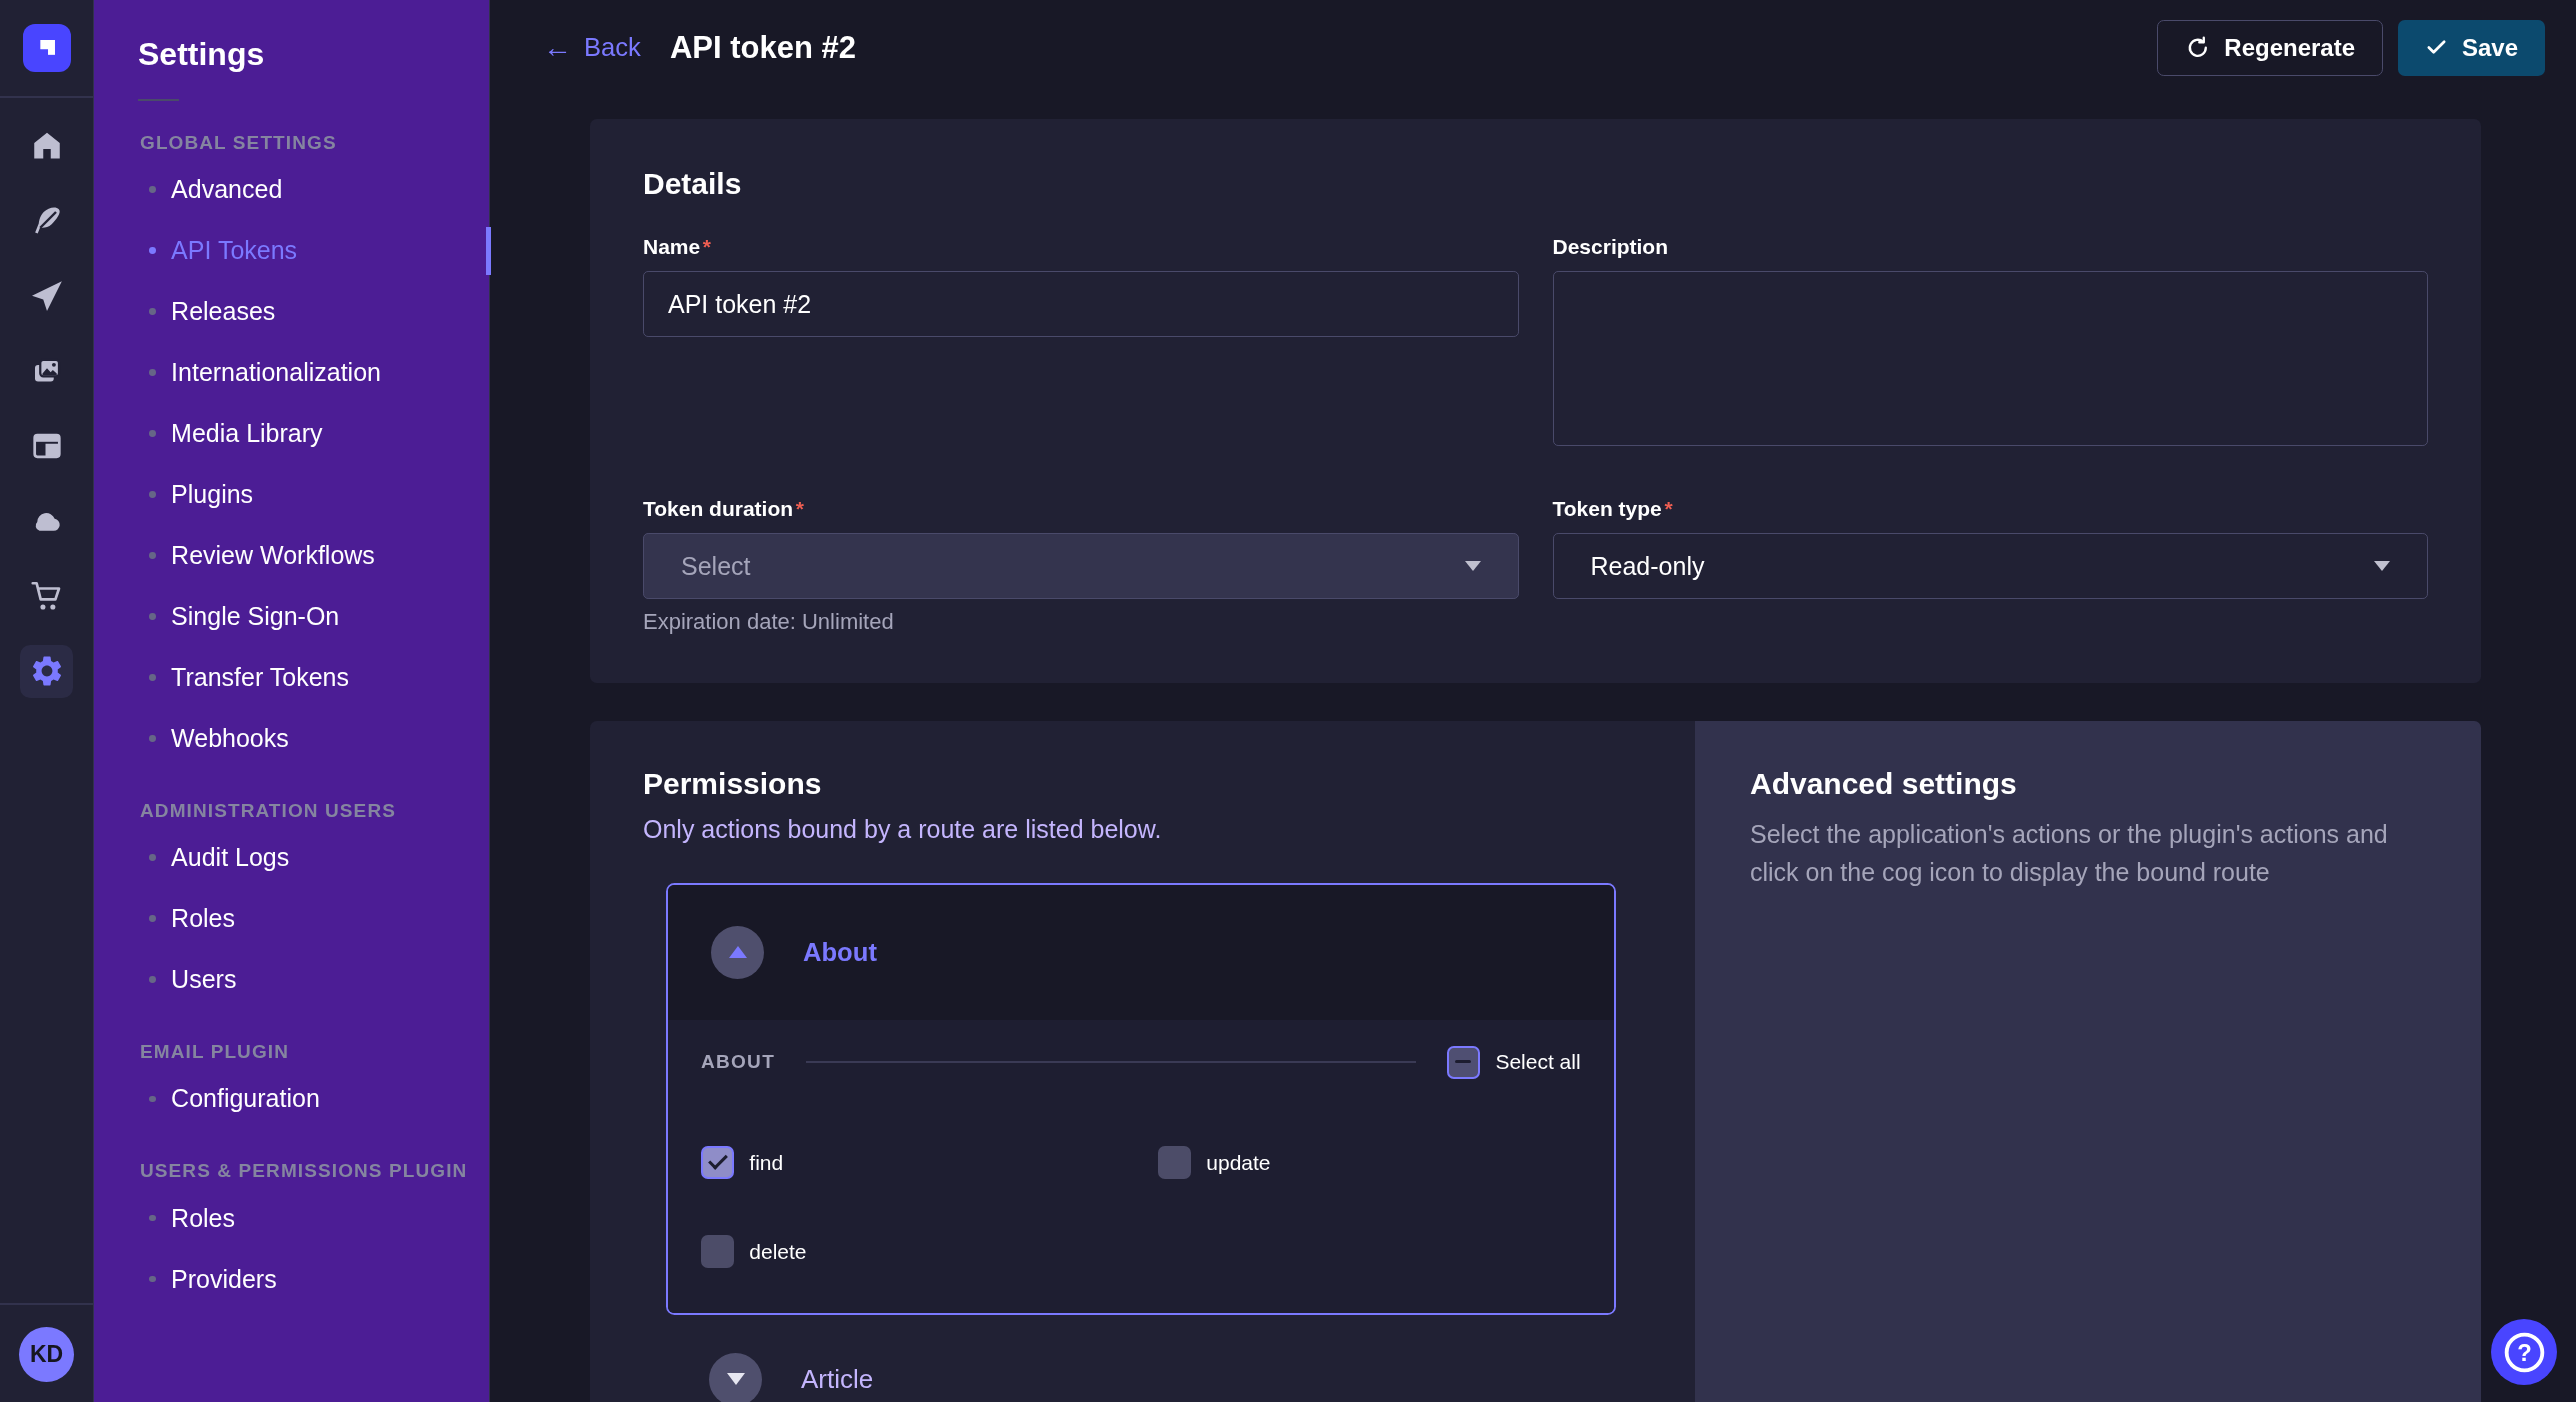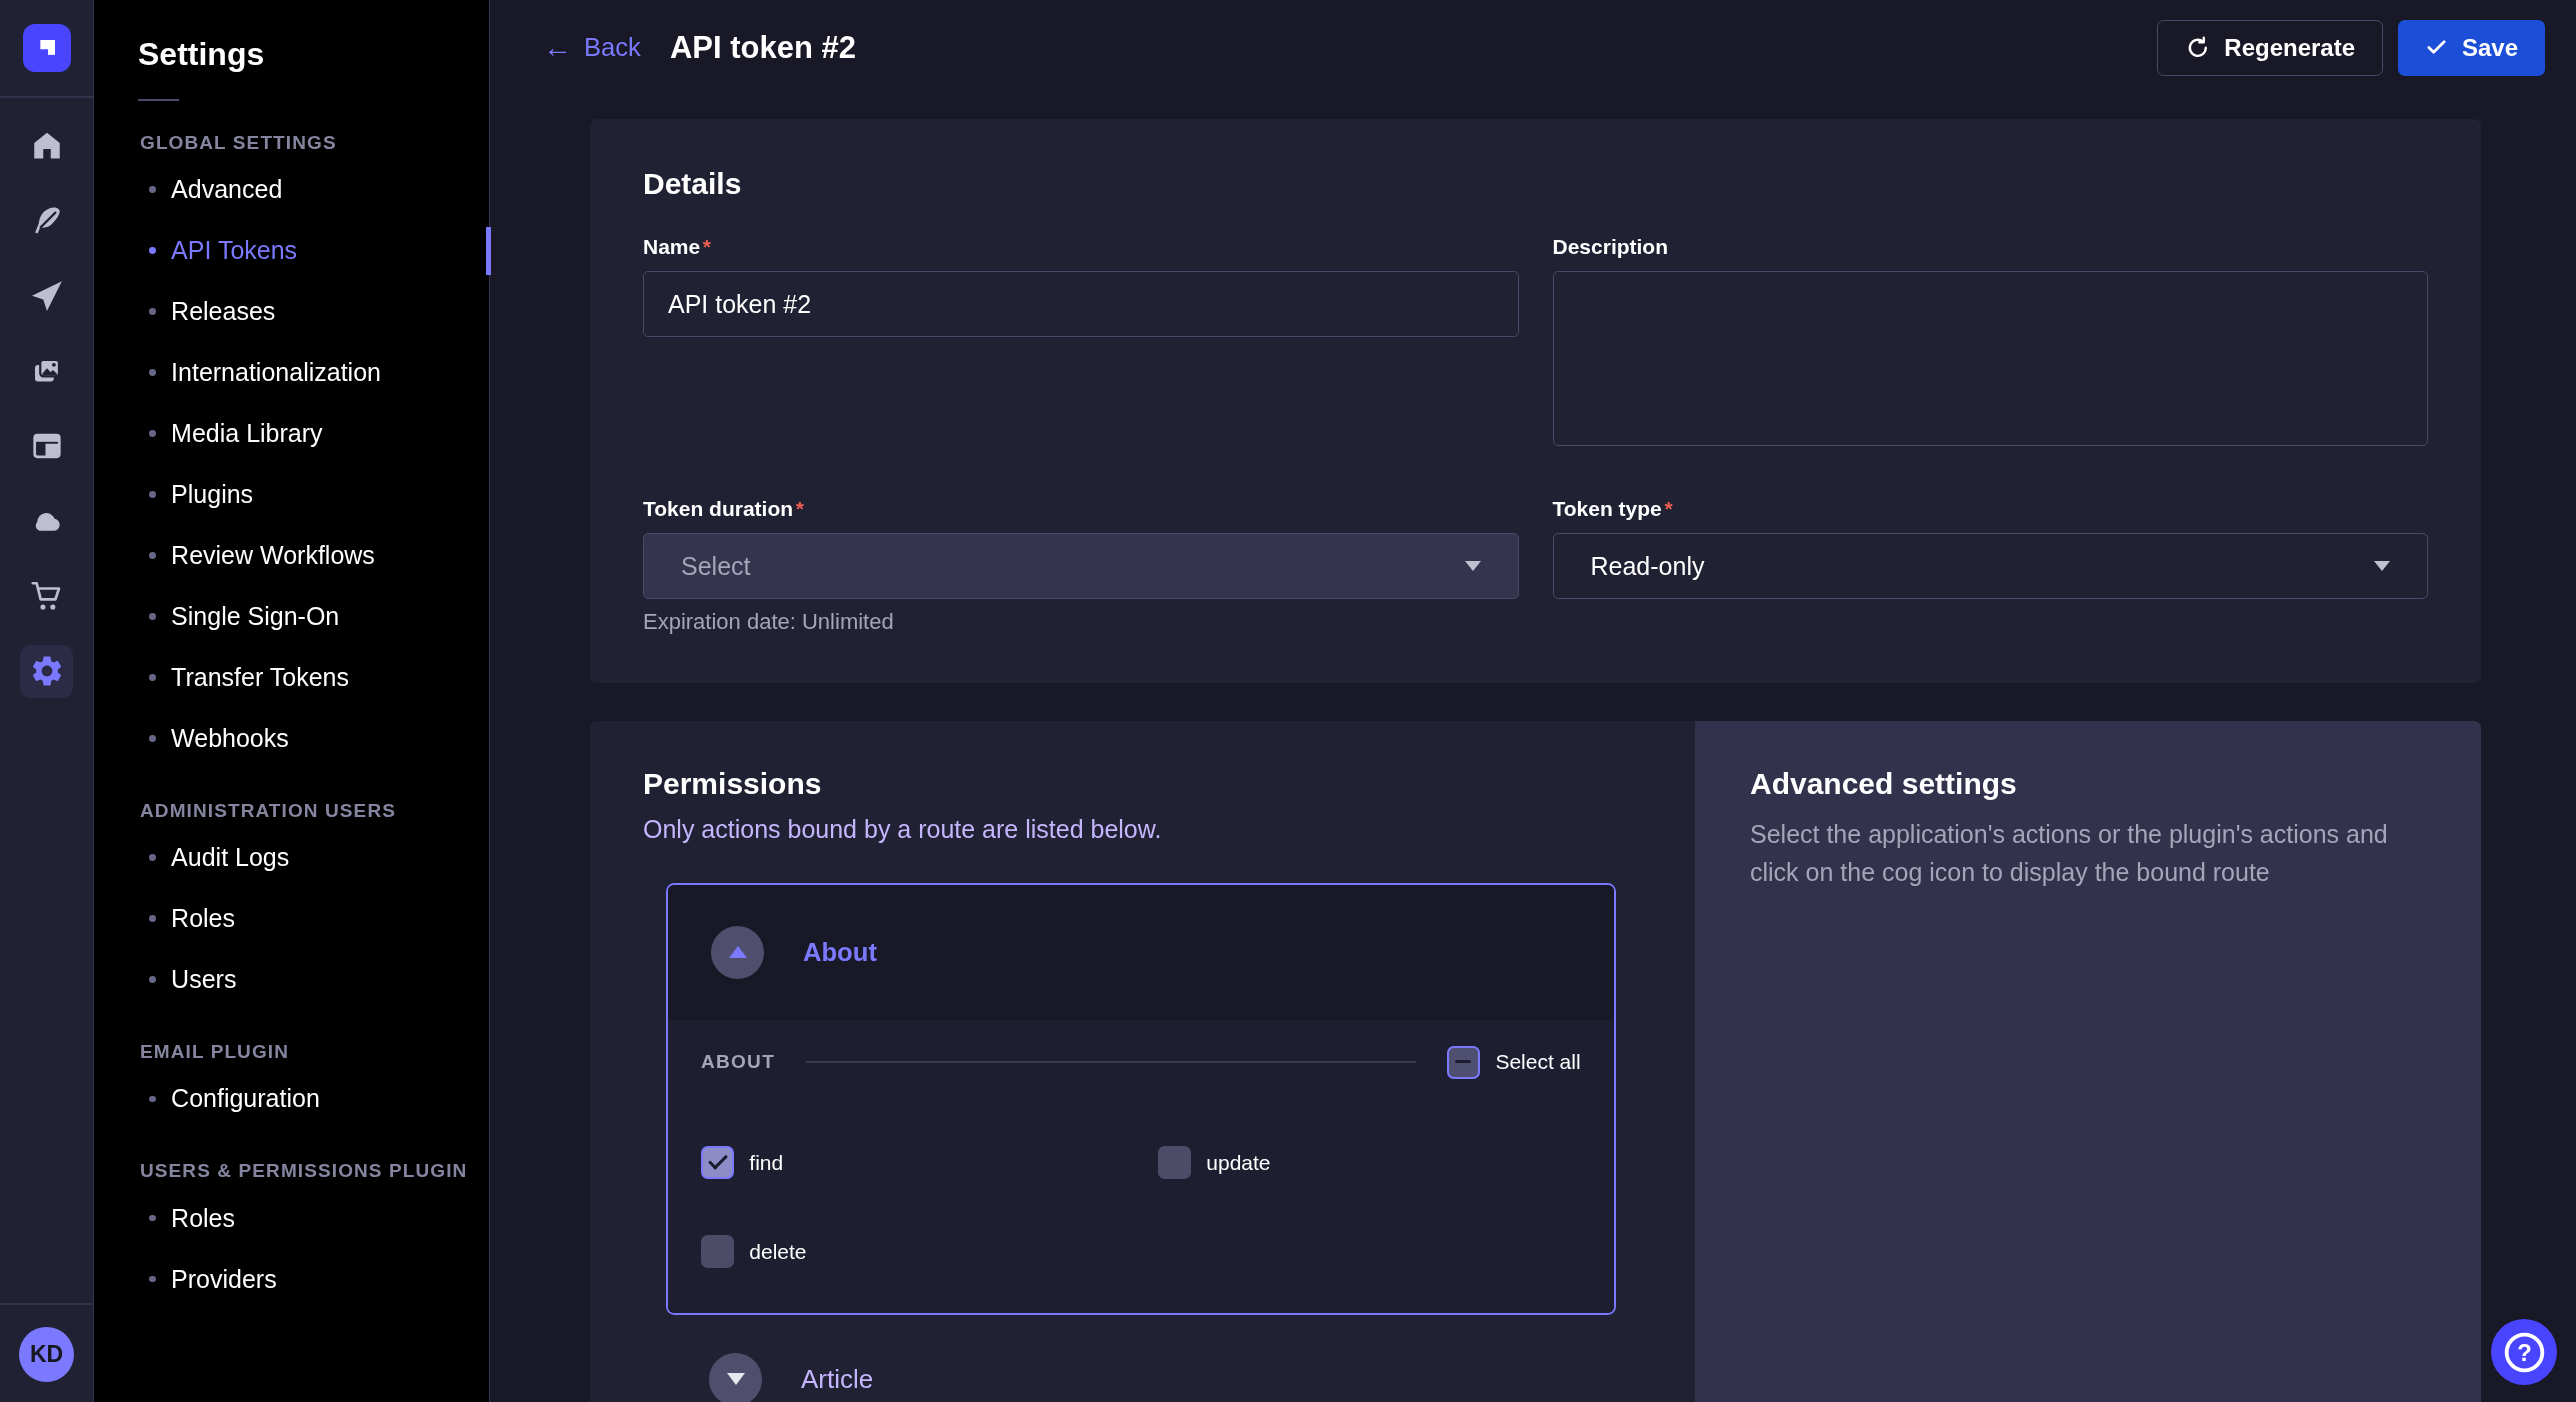--- a/index.html
+++ b/index.html
@@ -16,21 +16,21 @@
   .rail-btn { width:53px; height:53px; border-radius:10.2px; display:flex; align-items:center;
     justify-content:center; cursor:pointer; }
   .rail-btn svg { width:36px; height:36px; }
   .rail-btn.active { background:#2b2b45; }
   .rail-bottom { margin-top:auto; width:100%; display:flex; flex-direction:column; align-items:center; }
   .avatar { width:55px; height:55px; border-radius:50%; background:#7b79ff; color:#16161f;
     font-size:23px; font-weight:bold; display:flex; align-items:center; justify-content:center;
     margin:22px 0 20.4px; cursor:pointer; }
 
   
-  .subnav { position:absolute; left:94px; top:0; bottom:0; width:396px; background:#000000;
+  .subnav { position:absolute; left:94px; top:0; bottom:0; width:396px; background:#4c1d95;
     border-right:1.7px solid #32324d; }
   .subnav-title { font-size:32px; font-weight:600; margin:36px 0 0 44px; }
   .subnav-rule { width:41px; height:2.6px; background:#4a4a6a; margin:25.6px 0 0 44px; }
   .section-header { font-size:19px; font-weight:bold; letter-spacing:1.1px; color:#8585a0;
     margin:31px 0 5.1px 46px; }
   .nav-item { position:relative; height:61px; display:flex; align-items:center; padding-left:55px;
     cursor:pointer; font-size:25px; }
   .nav-item .dot { width:6.8px; height:6.8px; border-radius:50%; background:#666687; margin-right:15.3px; flex:0 0 auto; }
   .nav-item.active { color:#7b79ff; }
   .nav-item.active .dot { background:#7b79ff; }
@@ -39,21 +39,21 @@
   
   .main { position:absolute; left:492px; right:0; top:0; bottom:0; background:#181826; }
   .main-header { height:95px; display:flex; align-items:center; padding:0 31px 0 51px; }
   .back-link { display:flex; align-items:center; gap:12px; color:#7b79ff; font-size:25.6px; cursor:pointer; }
   .back-arrow { font-size:29px; line-height:1; }
   .page-title { margin-left:29px; font-size:31px; font-weight:bold; }
   .spacer { flex:1; }
   .btn { height:56px; border-radius:6.8px; display:flex; align-items:center; gap:13.6px;
     padding:0 27px; font-size:24px; font-weight:600; cursor:pointer; }
   .btn-outline { border:1.7px solid #4a4a6a; background:transparent; color:#fff; }
-  .btn-primary { background:#1d4ed8; color:#fff; margin-left:15.3px; border:none; }
+  .btn-primary { background:#0c4a6e; color:#fff; margin-left:15.3px; border:none; }
 
   
   .details-card { margin:24px 95px 0 98px; background:#212134; border-radius:6.8px; padding:48px 53px; }
   .card-heading { font-size:30px; font-weight:600; }
   .form-grid { display:grid; grid-template-columns:1fr 1fr; column-gap:34px; row-gap:48px; margin-top:34px; }
   .field-label { font-size:21px; font-weight:600; margin-bottom:12px; display:block; }
   .req { color:#ee5e52; margin-left:2.6px; }
   .text-input { width:100%; height:66px; background:#212134; border:1.7px solid #4a4a6a; border-radius:5.1px;
     color:#fff; font-size:25px; padding:0 24px; font-family:"Liberation Sans",sans-serif; outline:none; }
   .textarea { width:100%; height:175px; background:#212134; border:1.7px solid #4a4a6a; border-radius:5.1px;

